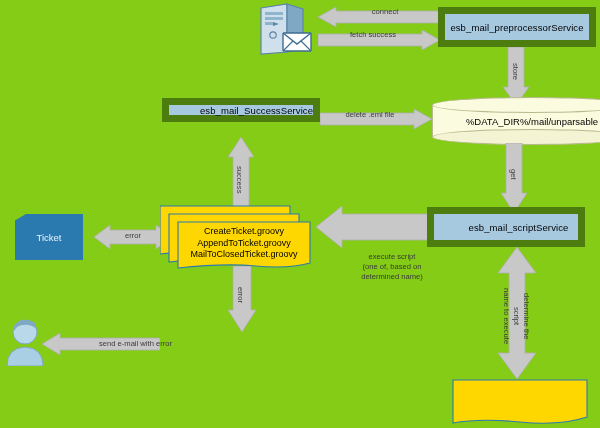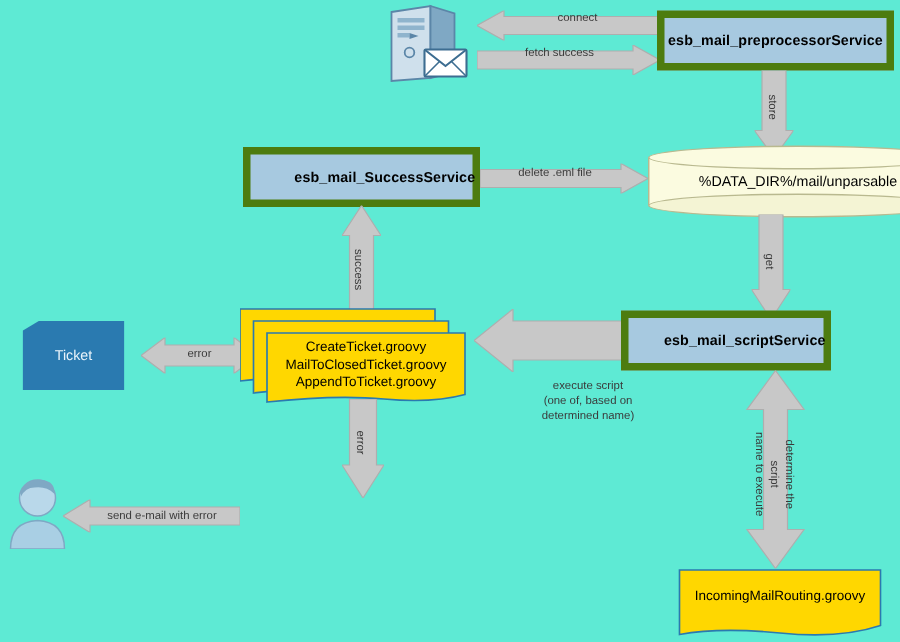--- a/index.html
+++ b/index.html
@@ -1,21 +1,21 @@
 <!DOCTYPE html>
 <html><head>
 <meta charset="utf-8">
 <style>
   html,body{margin:0;padding:0;background:#000;}
   body{width:600px;height:428px;overflow:hidden;
        font-family:"Liberation Sans",sans-serif;}
-  #canvas{position:relative;width:600px;height:428px;background:#5eead4;}
+  #canvas{position:relative;width:600px;height:428px;background:#84cc16;}
   .node{position:absolute;box-sizing:border-box;display:flex;align-items:center;
         justify-content:center;text-align:center;}
-  .svc{background:#a7c9e0;border:5px solid #4d7c0f;font-weight:bold;font-size:9.5px;
+  .svc{background:#a7c9e0;border:7px solid #4d7c0f;font-weight:normal;font-size:9.5px;
        color:#000;letter-spacing:.1px;}
   .gray-box{background:#a0a0a0;color:#000;font-size:9.5px;}
   .ticket{background:#2a7ab0;color:#eaf4fb;font-size:9.5px;
           clip-path:polygon(16% 0,100% 0,100% 100%,0 100%,0 14%);}
   .cyl{position:absolute;padding-left:36px;}
   .cyl .body{position:absolute;left:0;right:0;top:8px;bottom:8px;background:#fbfbe0;
              border-left:1px solid #b9b98f;border-right:1px solid #b9b98f;}
   .cyl .top{position:absolute;left:0;right:0;top:0;height:16px;border-radius:50%;
             background:#fbfbe0;border:1px solid #b9b98f;box-sizing:border-box;}
   .cyl .bot{position:absolute;left:0;right:0;bottom:0;height:16px;border-radius:50%;
@@ -73,21 +73,21 @@
     <span>esb_mail_preprocessorService</span>
   </div>
 
   <div class="arrow" style="left:503px;top:47px;">
     <svg width="26" height="58" viewBox="0 0 26 58">
       <polygon points="13,58 0,40 5,40 5,0 21,0 21,40 26,40" fill="#c8c8c8" stroke="#aeaeae" stroke-width="0.8"></polygon>
     </svg>
   </div>
   <div class="alabel vert" style="left:510px;top:56px;height:30px;">store</div>
 
-  <div class="node svc" style="left:162px;top:98px;width:158px;height:40px;padding-left:31px;">
+  <div class="node svc" style="left:162px;top:98px;width:158px;height:24px;padding-left:31px;">
     <span>esb_mail_SuccessService</span>
   </div>
 
   <div class="arrow" style="left:320px;top:109px;">
     <svg width="112" height="20" viewBox="0 0 112 20">
       <polygon points="112,10 94,0 94,4 0,4 0,16 94,16 94,20" fill="#c8c8c8" stroke="#aeaeae" stroke-width="0.8"></polygon>
     </svg>
   </div>
   <div class="alabel" style="left:330px;top:110px;width:80px;">delete .eml file</div>
 
@@ -124,35 +124,35 @@
   <div class="alabel" style="left:106px;top:231px;width:54px;">error</div>
 
   <div class="doc" style="left:160px;top:205px;width:152px;height:64px;">
     <svg width="152" height="64" viewBox="0 0 152 64">
       <path d="M0,1 H130 V44 Q108,50 76,47 Q44,44 0,49 Z" fill="#ffd700" stroke="#2a7ab0" stroke-width="1.1"></path>
       <path d="M9,9 H139 V52 Q117,58 85,55 Q53,52 9,57 Z" fill="#ffd700" stroke="#2a7ab0" stroke-width="1.1"></path>
       <path d="M18,17 H150 V58 Q128,64 96,61 Q64,58 18,63 Z" fill="#ffd700" stroke="#2a7ab0" stroke-width="1.1"></path>
     </svg>
     <div class="txt" style="left:18px;top:17px;right:2px;bottom:4px;">
       <span>CreateTicket.groovy</span>
+      <span>AppendToTicket.groovy</span>
       <span>MailToClosedTicket.groovy</span>
-      <span>AppendToTicket.groovy</span>
     </div>
   </div>
 
   <div class="arrow" style="left:316px;top:206px;">
     <svg width="122" height="42" viewBox="0 0 122 42">
       <polygon points="0,21 26,0 26,8 122,8 122,34 26,34 26,42" fill="#c8c8c8" stroke="#aeaeae" stroke-width="0.8"></polygon>
     </svg>
   </div>
   <div class="alabel" style="left:347px;top:210px;width:90px;margin-top:42px;">execute script
 (one of, based on
 determined name)</div>
 
-  <div class="node svc" style="left:414px;top:207px;width:140px;height:40px;padding-left:25px;">
+  <div class="node svc" style="left:427px;top:207px;width:158px;height:40px;padding-left:25px;">
     <span>esb_mail_scriptService</span>
   </div>
 
   <div class="arrow" style="left:228px;top:266px;">
     <svg width="28" height="66" viewBox="0 0 28 66">
       <polygon points="14,66 0,44 5,44 5,0 23,0 23,44 28,44" fill="#c8c8c8" stroke="#aeaeae" stroke-width="0.8"></polygon>
     </svg>
   </div>
   <div class="alabel vert" style="left:235px;top:282px;height:26px;">error</div>
 
@@ -170,23 +170,22 @@
       <path d="M10,9 Q14,1 24,2 Q33,3 32,11 Q27,6 19,7 Q13,7 10,13 Z" fill="#7fa8c4"></path>
       <path d="M3,48 Q3,30 21,29 Q39,30 39,48 Z" fill="#a9cfe4" stroke="#7fa8c4" stroke-width="1"></path>
     </svg>
   </div>
 
   <div class="arrow" style="left:42px;top:333px;">
     <svg width="118" height="22" viewBox="0 0 118 22">
       <polygon points="0,11 18,0 18,5 118,5 118,17 18,17 18,22" fill="#c8c8c8" stroke="#aeaeae" stroke-width="0.8"></polygon>
     </svg>
   </div>
-  <div class="alabel" style="left:58px;top:339px;width:100px;">send e-mail with error</div>
+  <div class="alabel" style="left:72px;top:339px;width:100px;text-align:right;">send e-mail with error</div>
 
 
   <div class="doc" style="left:452px;top:379px;width:136px;height:47px;">
     <svg width="136" height="47" viewBox="0 0 136 47">
       <path d="M1,1 H135 V38 Q108,47 68,43 Q28,39 1,44 Z" fill="#ffd700" stroke="#2a7ab0" stroke-width="1.1"></path>
     </svg>
-    <div class="txt" style="bottom:10px;">IncomingMailRouting.groovy</div>
   </div>
 
 </div>
 
 </body></html>

